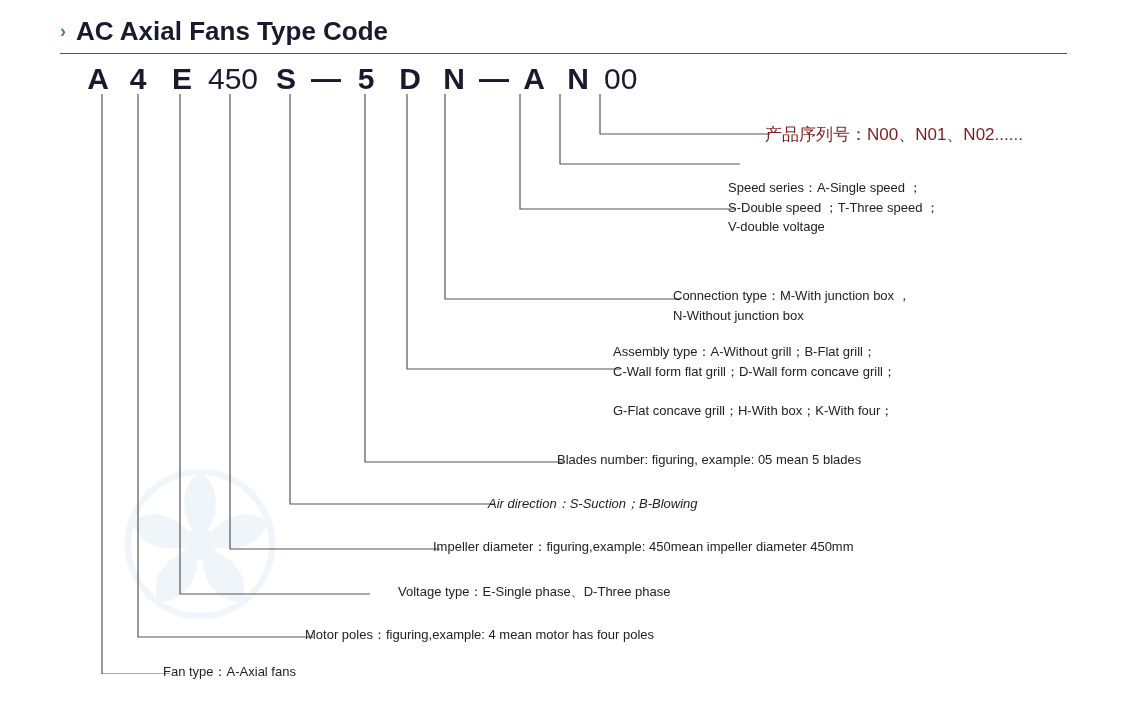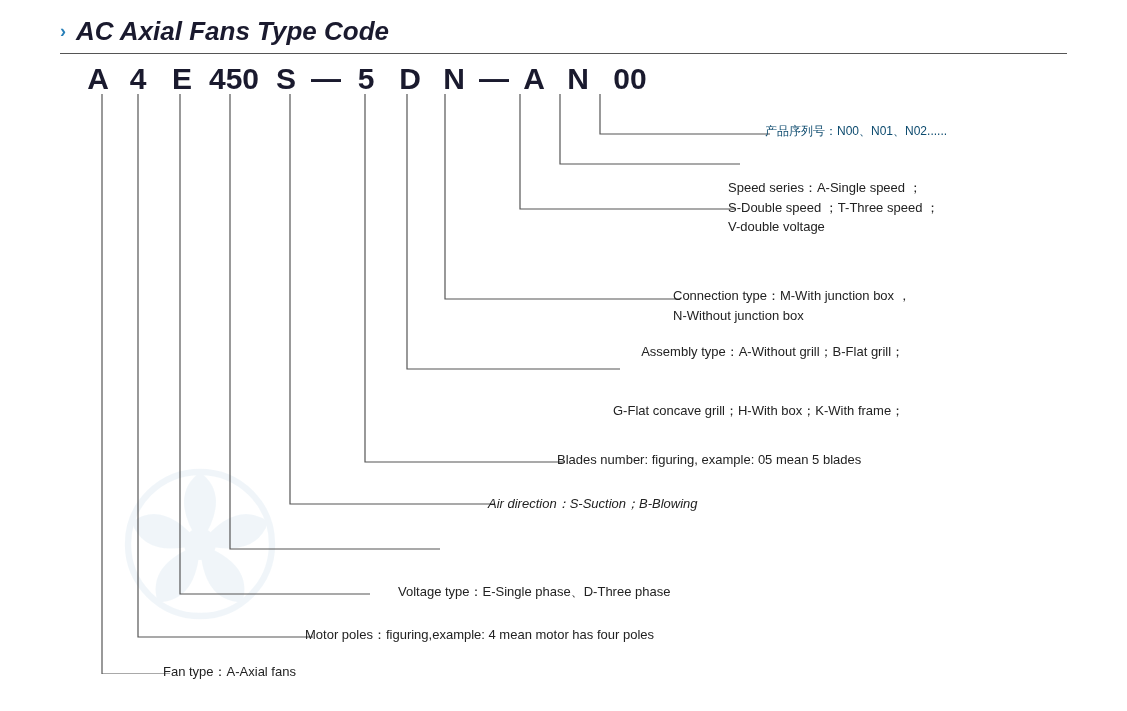--- a/index.html
+++ b/index.html
@@ -28,21 +28,20 @@
     }
     .title-chevron {
       color: #2980b9;
       font-size: 18px;
       font-weight: bold;
     }
     .title-text {
       font-size: 26px;
       font-weight: bold;
       color: #1a1a2e;
-      font-style: italic;
     }
     .title-underline {
       border: none;
       border-top: 1.5px solid #555;
       margin-bottom: 10px;
     }
 
     
     .type-code-row {
       display: flex;
@@ -62,24 +61,23 @@
     .code-dash {
       font-size: 30px;
       font-weight: bold;
       color: #1a1a2e;
       min-width: 36px;
       text-align: center;
       line-height: 1;
     }
     .code-num {
       font-size: 30px;
-      font-weight: bold;
+      font-weight: normal;
       color: #1a1a2e;
       min-width: 52px;
-      text-align: center;
       line-height: 1;
     }
 
     
     .diagram-area {
       position: relative;
       margin-top: 0px;
       width: 1020px;
       height: 580px;
       margin-left: 10px;
@@ -191,50 +189,53 @@
       <polyline class="line" points="100,0 100,500 290,500"></polyline>
 
       <polyline class="line" points="58,0 58,543 233,543"></polyline>
 
       <polyline class="line" points="22,0 22,580 22,580"></polyline>
 
       <line class="line" x1="22" y1="580" x2="90" y2="580"></line>
 
     </svg>
 
-    <div class="desc" style="left: 695px; top: 28px; font-size:12px; color:#0c4a6e;">
+    <div class="desc" style="left: 695px; top: 28px; font-size:17px; color:#7f1d1d;">
       <span>产品序列号：N00、N01、N02......</span>
     </div>
 
     <div class="desc" style="left: 658px; top: 84px;">
       <span>Speed series：A-Single speed ；</span><br>
       <span>S-Double speed ；T-Three speed ；</span><br>
       <span>V-double voltage</span>
     </div>
 
     <div class="desc" style="left: 603px; top: 192px;">
       <span>Connection type：M-With junction box ，</span><br>
       <span>N-Without junction box</span>
     </div>
 
-    <div class="desc" style="left: 543px; top: 248px; text-align: right;">
+    <div class="desc" style="left: 543px; top: 248px;">
       <span>Assembly type：A-Without grill；B-Flat grill；</span><br>
+      <span>C-Wall form flat grill；D-Wall form concave grill；</span><br>
       <br>
-      <br>
-      <span>G-Flat concave grill；H-With box；K-With frame；</span>
+      <span>G-Flat concave grill；H-With box；K-With four；</span>
     </div>
 
     <div class="desc" style="left: 487px; top: 356px;">
       <span>Blades number: figuring, example: 05 mean 5 blades</span>
     </div>
 
     <div class="desc" style="left: 418px; top: 400px; font-style: italic;">
       <span>Air direction：S-Suction；B-Blowing</span>
     </div>
 
+    <div class="desc" style="left: 363px; top: 443px;">
+      <span>Impeller diameter：figuring,example: 450mean impeller diameter 450mm</span>
+    </div>
 
     <div class="desc" style="left: 293px; top: 488px; margin-left: 35px;">
       <span>Voltage type：E-Single phase、D-Three phase</span>
     </div>
 
     <div class="desc" style="left: 235px; top: 531px;">
       <span>Motor poles：figuring,example: 4 mean motor has four poles</span>
     </div>
 
     <div class="desc" style="left: 93px; top: 568px;">

